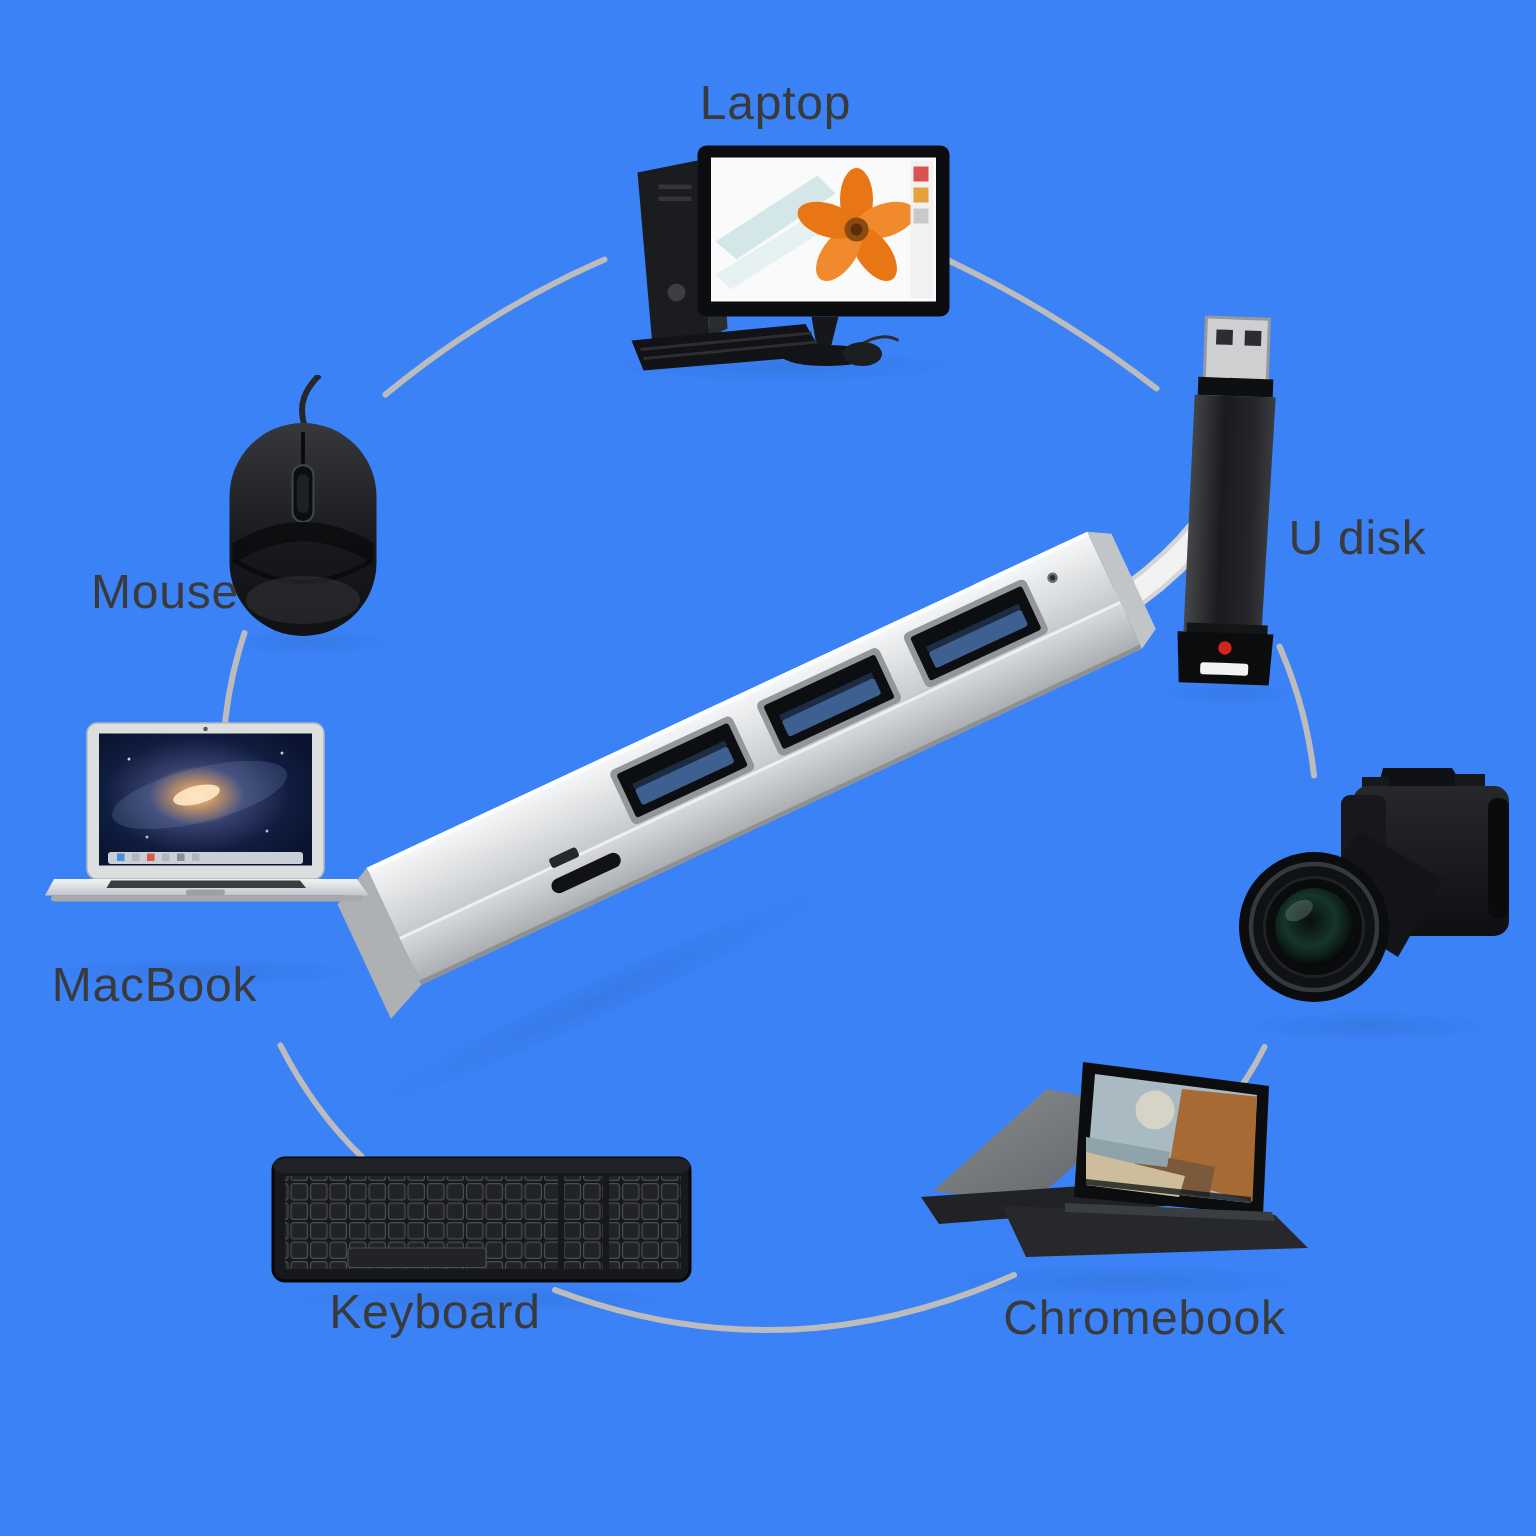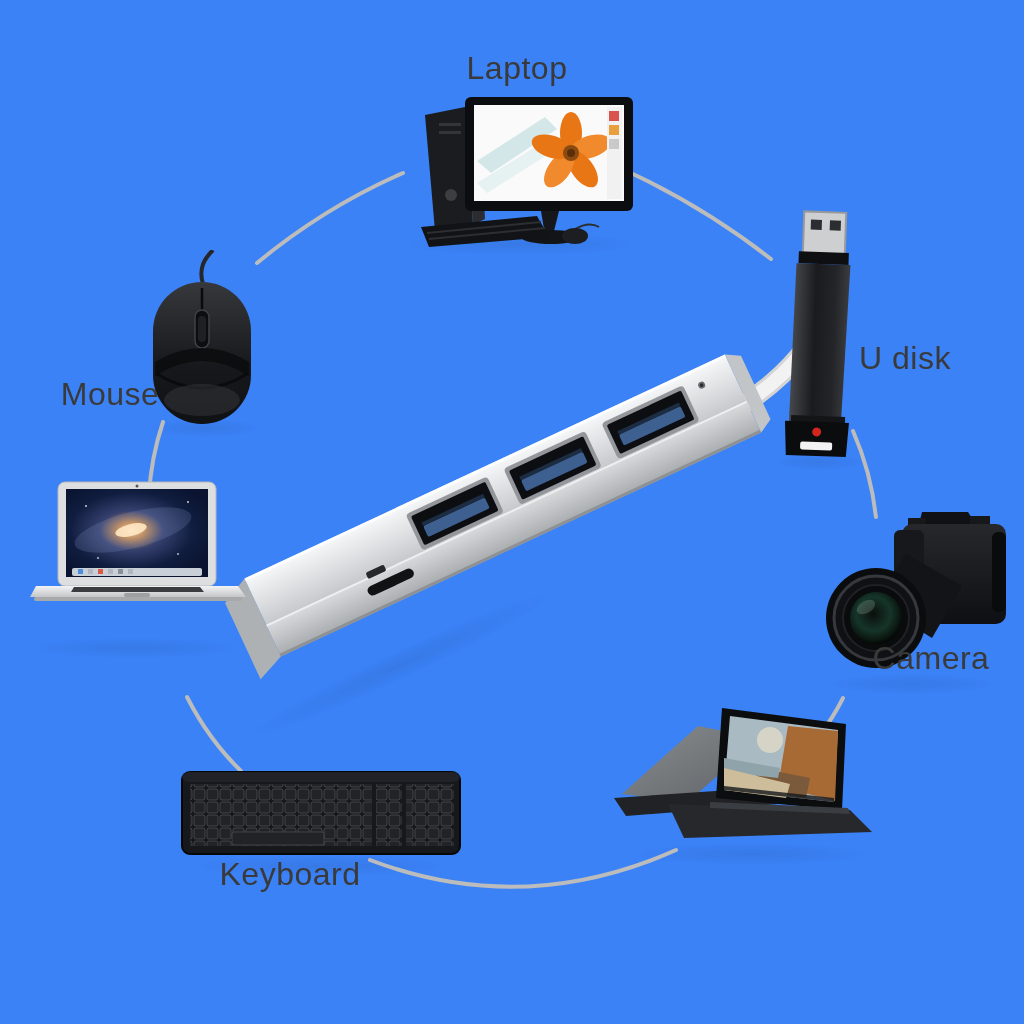--- a/index.html
+++ b/index.html
@@ -277,17 +277,18 @@
     <rect x="2" y="10" width="278" height="82" rx="8" fill="#17181b" stroke="#060707" stroke-width="2"></rect>
     <rect x="2" y="10" width="278" height="10" rx="8" fill="#24262a" opacity="0.8"></rect>
     <rect x="10" y="22" width="182" height="62" fill="url(#kbkeys)"></rect>
     <rect x="196" y="22" width="26" height="62" fill="url(#kbkeys)"></rect>
     <rect x="226" y="22" width="48" height="62" fill="url(#kbkeys)"></rect>
     <rect x="52" y="70" width="92" height="13" rx="2" fill="#212326" stroke="#4a4d52" stroke-width="0.8"></rect>
   </svg>
 
   <div class="label" style="left:517px;top:50px">Laptop</div>
   <div class="label" style="left:905px;top:340px">U disk</div>
-  <div class="label" style="left:931px;top:640px">Camera</div>
+  <div class="label" style="left:763px;top:860px">Chromebook</div>
   <div class="label" style="left:290px;top:856px">Keyboard</div>
+  <div class="label" style="left:103px;top:638px">MacBook</div>
   <div class="label" style="left:110px;top:376px">Mouse</div>
 
 </div>
 
 </body></html>

